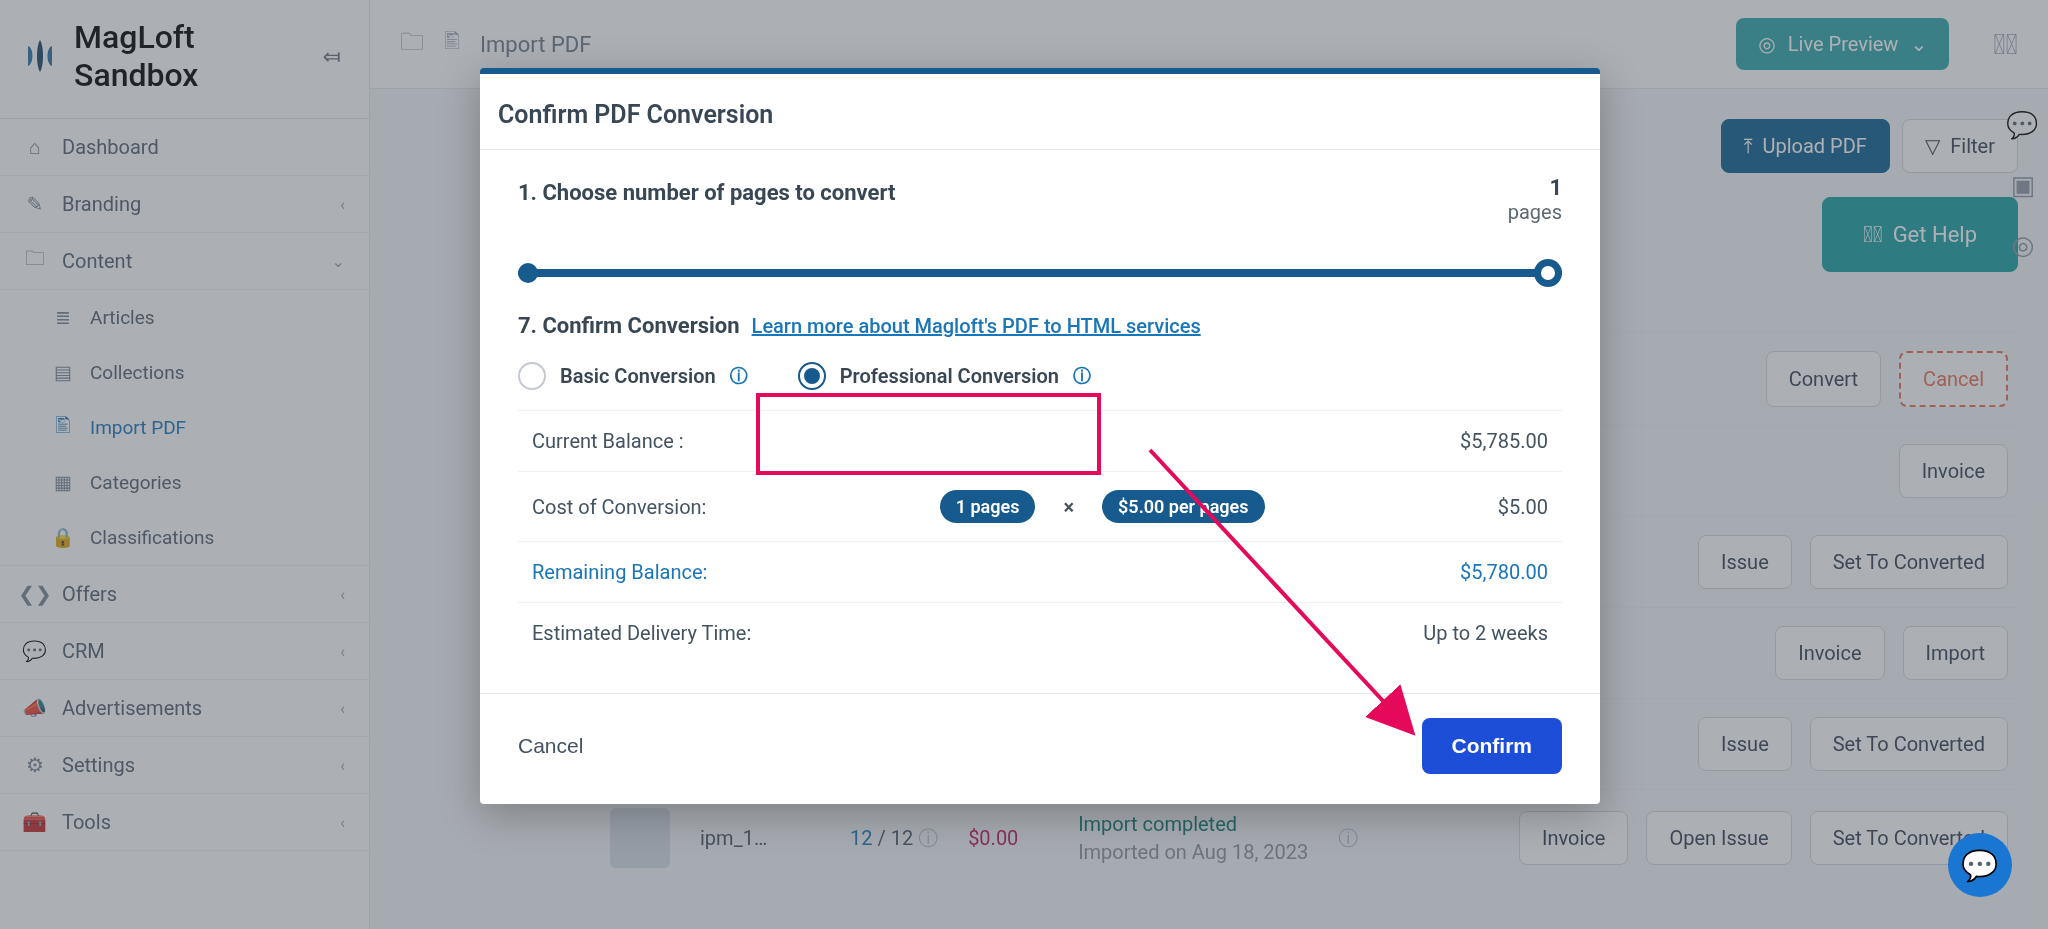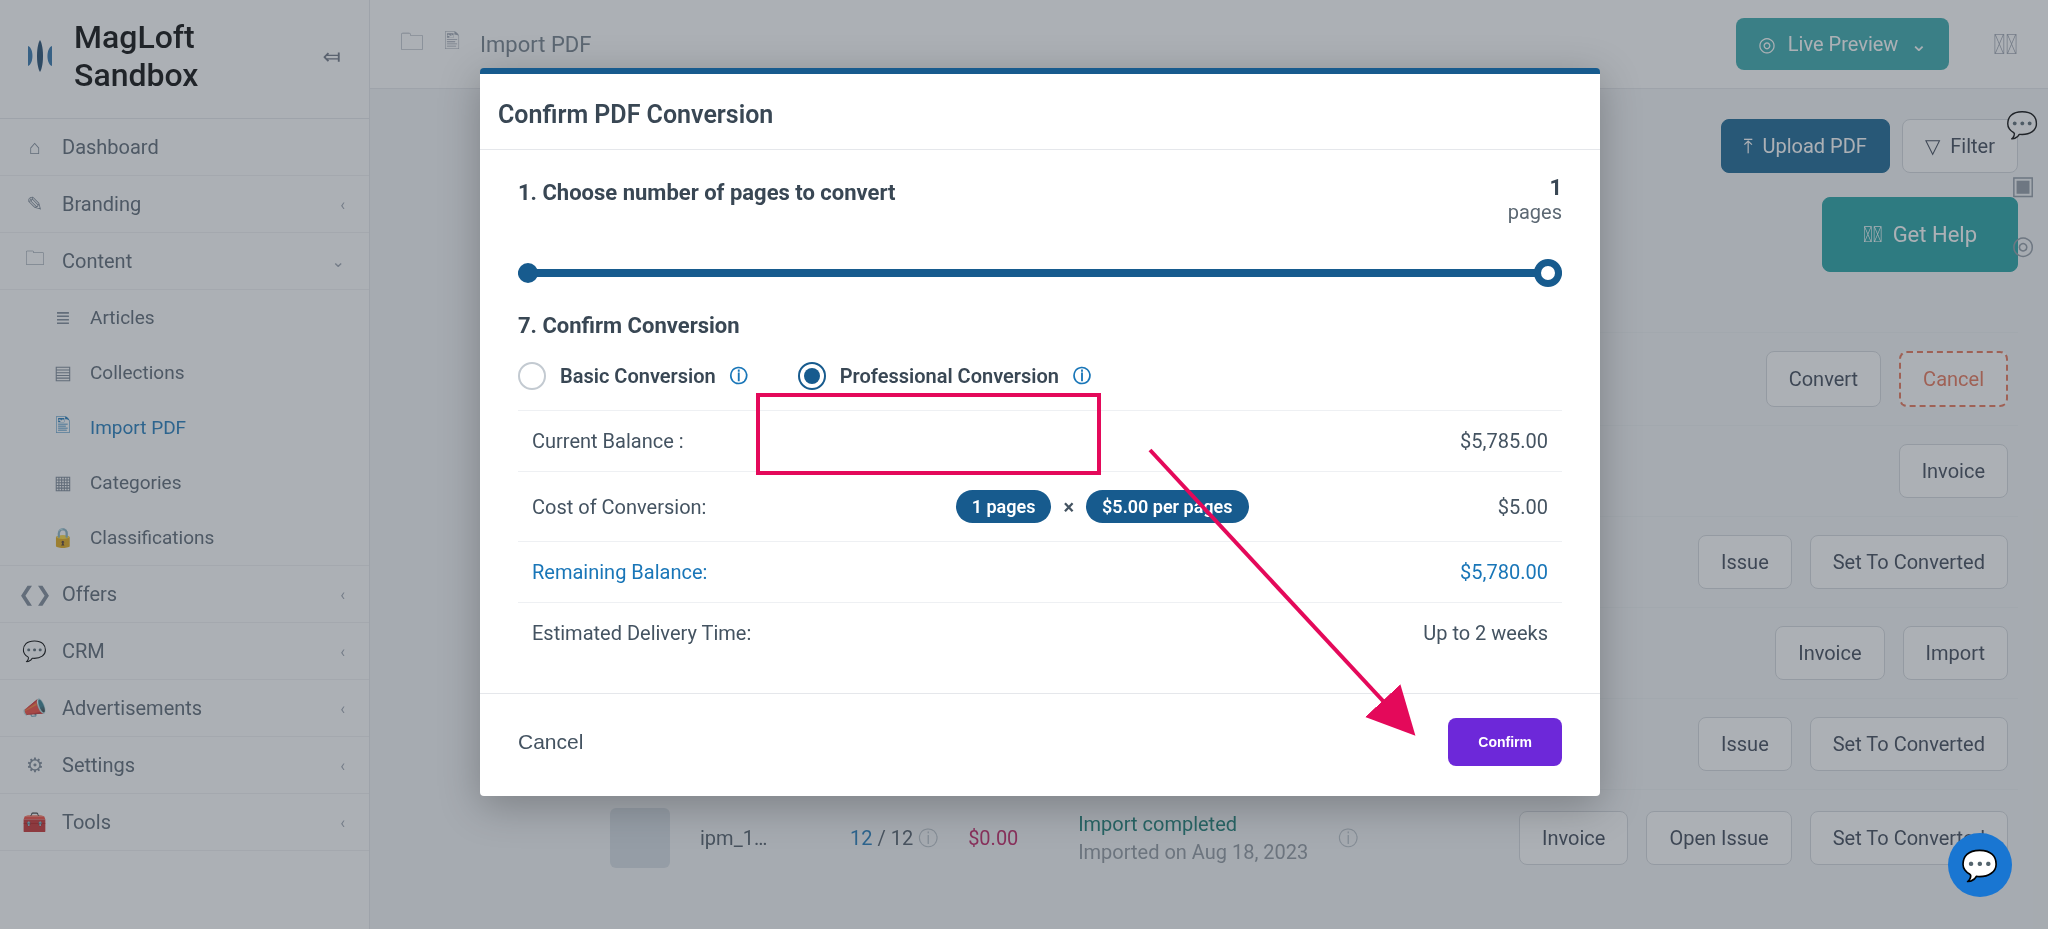--- a/index.html
+++ b/index.html
@@ -77,27 +77,27 @@
 .radio { display: flex; align-items: center; gap: 14px; font-size: 20px; color: #394754; font-weight: 600; }
 .radio .dot { width: 28px; height: 28px; border: 2px solid #c3cad1; border-radius: 50%; display: inline-flex; align-items: center; justify-content: center; }
 .radio .dot.on { border-color: #175b8e; }
 .radio .dot.on::after { content: ""; width: 16px; height: 16px; background: #175b8e; border-radius: 50%; }
 .infoc { color: #1976b8; font-size: 18px; }
 
 
 .cost { border-top: 1px solid #eef0f3; padding: 18px 14px; display: flex; align-items: center; justify-content: space-between; font-size: 20px; color: #445361; }
 .cost.alt { color: #1976b8; }
 .pill { background: #175b8e; color: #fff; padding: 6px 16px; border-radius: 20px; font-size: 18px; font-weight: 600; }
-.pill-row { display: flex; align-items: center; gap: 12px; }
+.pill-row { display: flex; align-items: center; gap: 28px; }
 .mult { color: #445361; font-weight: 700; }
 
 
 .m-footer { display: flex; justify-content: space-between; align-items: center; padding: 24px 38px 30px; }
 .cancel { font-size: 21px; color: #445361; background: none; border: none; cursor: pointer; }
-.confirm { background: #6d28d9; color: #fff; border: none; padding: 16px 30px; border-radius: 8px; font-size: 14px; font-weight: 600; cursor: pointer; }
+.confirm { background: #1d4ed8; color: #fff; border: none; padding: 16px 30px; border-radius: 8px; font-size: 21px; font-weight: 600; cursor: pointer; }
 
 
 .annot-box { position: absolute; border: 4px solid #e4095a; z-index: 30; pointer-events: none; }
 .annot-arrow { position: absolute; z-index: 30; pointer-events: none; }
 
 
 .rightbar { position: absolute; right: 0; top: 94px; width: 50px; display: flex; flex-direction: column; gap: 30px; align-items: center; padding-top: 16px; }
 .rightbar .ric { font-size: 26px; color: #8e98a3; }
 
 
@@ -313,20 +313,21 @@
       </div>
       <div style="height:40px;"></div>
       <div class="slider-track">
         <div class="slider-start"></div>
         <div class="slider-handle" style="left: calc(100% - 14px);"></div>
       </div>
     </div>
 
     <div class="step-h">
       <span>7. Confirm Conversion</span>
+      <a href="#">Learn more about Magloft's PDF to HTML services</a>
     </div>
 
     <div class="radios">
       <label class="radio">
         <span class="dot"></span>
         <span>Basic Conversion</span>
         <span class="infoc">ⓘ</span>
       </label>
       <label class="radio">
         <span class="dot on"></span>

